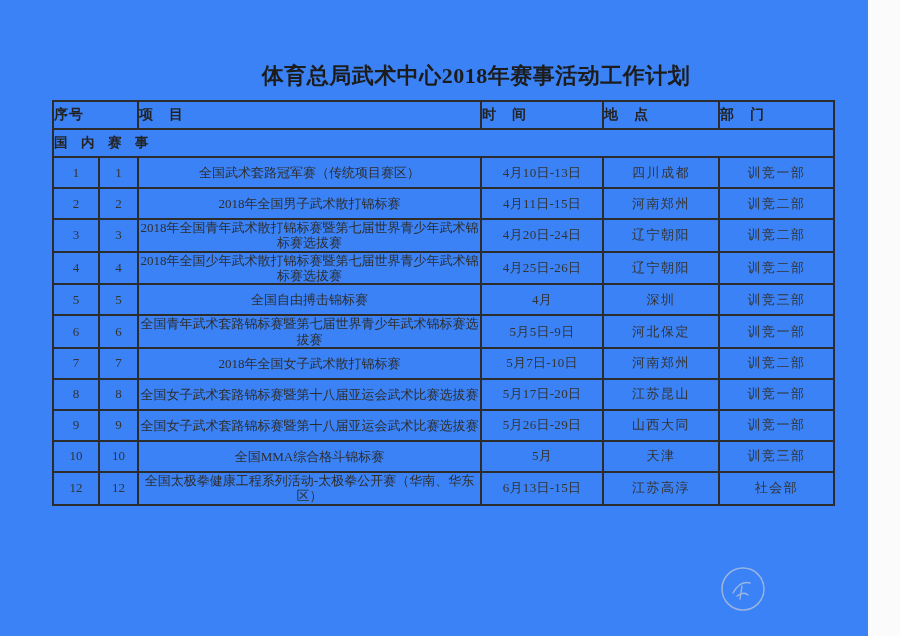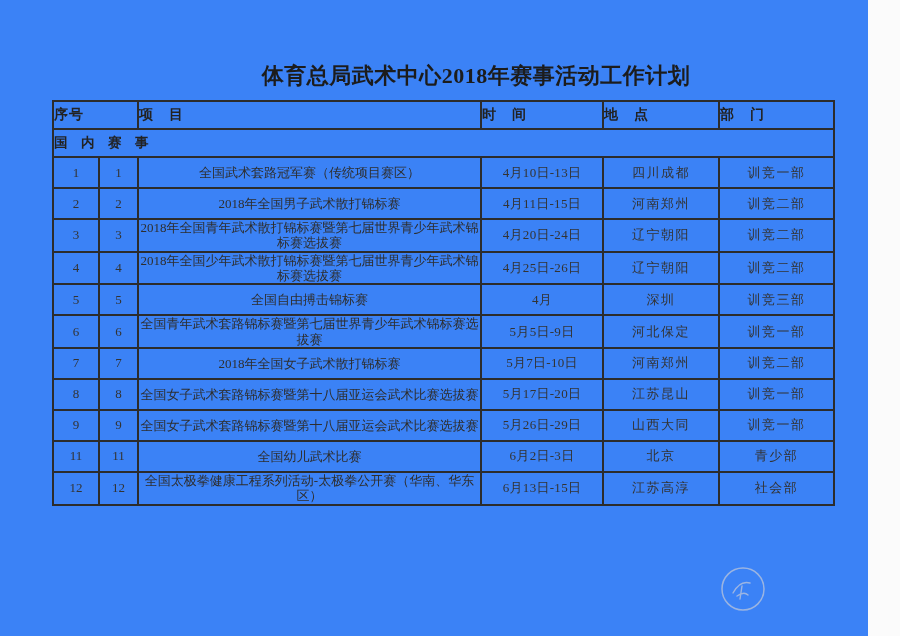--- a/index.html
+++ b/index.html
@@ -204,29 +204,29 @@
 
         <tr>
           <td class="cell-no">9</td>
           <td class="cell-no">9</td>
           <td class="cell-project">全国女子武术套路锦标赛暨第十八届亚运会武术比赛选拔赛</td>
           <td class="cell-time">5月26日-29日</td>
           <td class="cell-loc">山西大同</td>
           <td class="cell-dept">训竞一部</td>
         </tr>
 
-
-        <tr>
-          <td class="cell-no">11</td>
-          <td class="cell-no">11</td>
-          <td class="cell-project">全国幼儿武术比赛</td>
-          <td class="cell-time">6月2日-3日</td>
-          <td class="cell-loc">北京</td>
-          <td class="cell-dept">青少部</td>
-        </tr>
+        <tr>
+          <td class="cell-no">10</td>
+          <td class="cell-no">10</td>
+          <td class="cell-project">全国MMA综合格斗锦标赛</td>
+          <td class="cell-time">5月</td>
+          <td class="cell-loc">天津</td>
+          <td class="cell-dept">训竞三部</td>
+        </tr>
+
 
         <tr>
           <td class="cell-no">12</td>
           <td class="cell-no">12</td>
           <td class="cell-project">全国太极拳健康工程系列活动-太极拳公开赛（华南、华东区）</td>
           <td class="cell-time">6月13日-15日</td>
           <td class="cell-loc">江苏高淳</td>
           <td class="cell-dept">社会部</td>
         </tr>
       </tbody>

